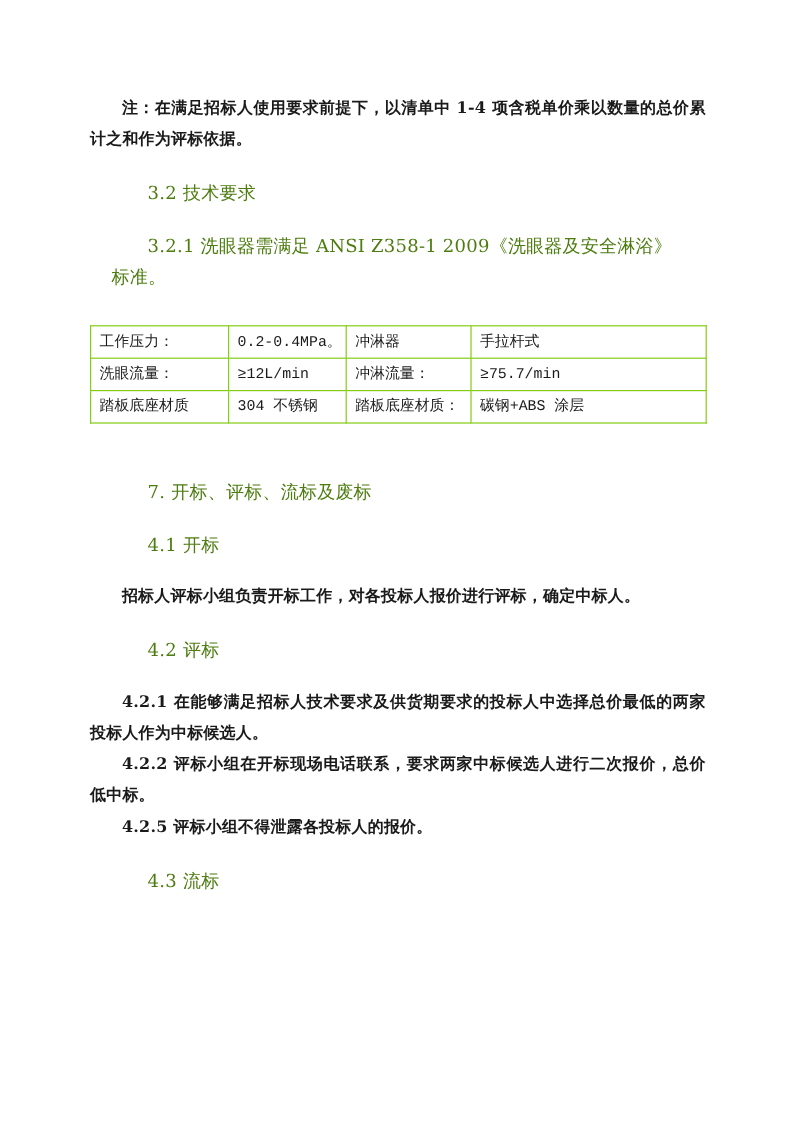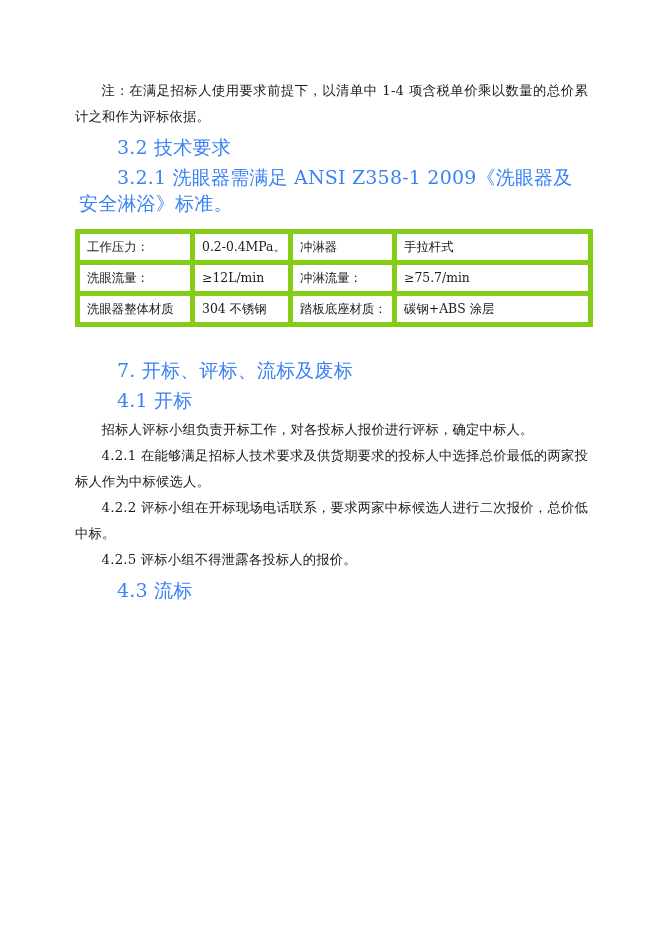--- a/index.html
+++ b/index.html
@@ -25,47 +25,49 @@
   }
   p.para {
     margin: 0 0 0 0;
     font-size: 13.3px;
     line-height: 26px;
     text-align: justify;
     text-justify: inter-ideograph;
     text-indent: 2em;
     letter-spacing: 0.2px;
     color: #1a1a1a;
+    font-weight: bold;
   }
   p.heading {
-    margin: 4px;
-    font-size: 19px;
+    margin: 18px;
+    font-size: 15px;
     line-height: 26px;
     text-indent: 2em;
     letter-spacing: 0.2px;
-    color: #3b82f6;
+    color: #4d7c0f;
   }
   .spacer-before-table { height: 9px; }
   .spacer-after-table { height: 26px; }
 
   table.spec-table {
     border-collapse: collapse;
     width: 513px;
     table-layout: fixed;
     font-size: 12.4px;
     color: #1a1a1a;
   }
   table.spec-table td {
-    border: 5px solid #84cc16;
+    border: 1px solid #84cc16;
     padding: 4px 7px 5px 7px;
     height: 17px;
     vertical-align: middle;
     line-height: 16px;
     white-space: nowrap;
     overflow: hidden;
+    font-family: Liberation Mono, monospace;
   }
   col.c1 { width: 115px; }
   col.c2 { width: 98px; }
   col.c3 { width: 104px; }
   col.c4 { width: 196px; }
 </style>
 </head>
 <body>
 
 <div class="page">
@@ -94,36 +96,37 @@
           <td>冲淋器</td>
           <td>手拉杆式</td>
         </tr>
         <tr>
           <td>洗眼流量：</td>
           <td>≥12L/min</td>
           <td>冲淋流量：</td>
           <td>≥75.7/min</td>
         </tr>
         <tr>
-          <td>洗眼器整体材质</td>
+          <td>踏板底座材质</td>
           <td>304 不锈钢</td>
           <td>踏板底座材质：</td>
           <td>碳钢+ABS 涂层</td>
         </tr>
       </tbody>
     </table>
 
     <div class="spacer-after-table"></div>
 
     <p class="heading">7. 开标、评标、流标及废标</p>
 
     <p class="heading">4.1 开标</p>
 
     <p class="para">招标人评标小组负责开标工作，对各投标人报价进行评标，确定中标人。</p>
 
+    <p class="heading">4.2 评标</p>
 
 
     <p class="para">4.2.1 在能够满足招标人技术要求及供货期要求的投标人中选择总价最低的两家投标人作为中标候选人。</p>
 
     <p class="para">4.2.2 评标小组在开标现场电话联系，要求两家中标候选人进行二次报价，总价低中标。</p>
 
 
 
     <p class="para">4.2.5 评标小组不得泄露各投标人的报价。</p>
 

